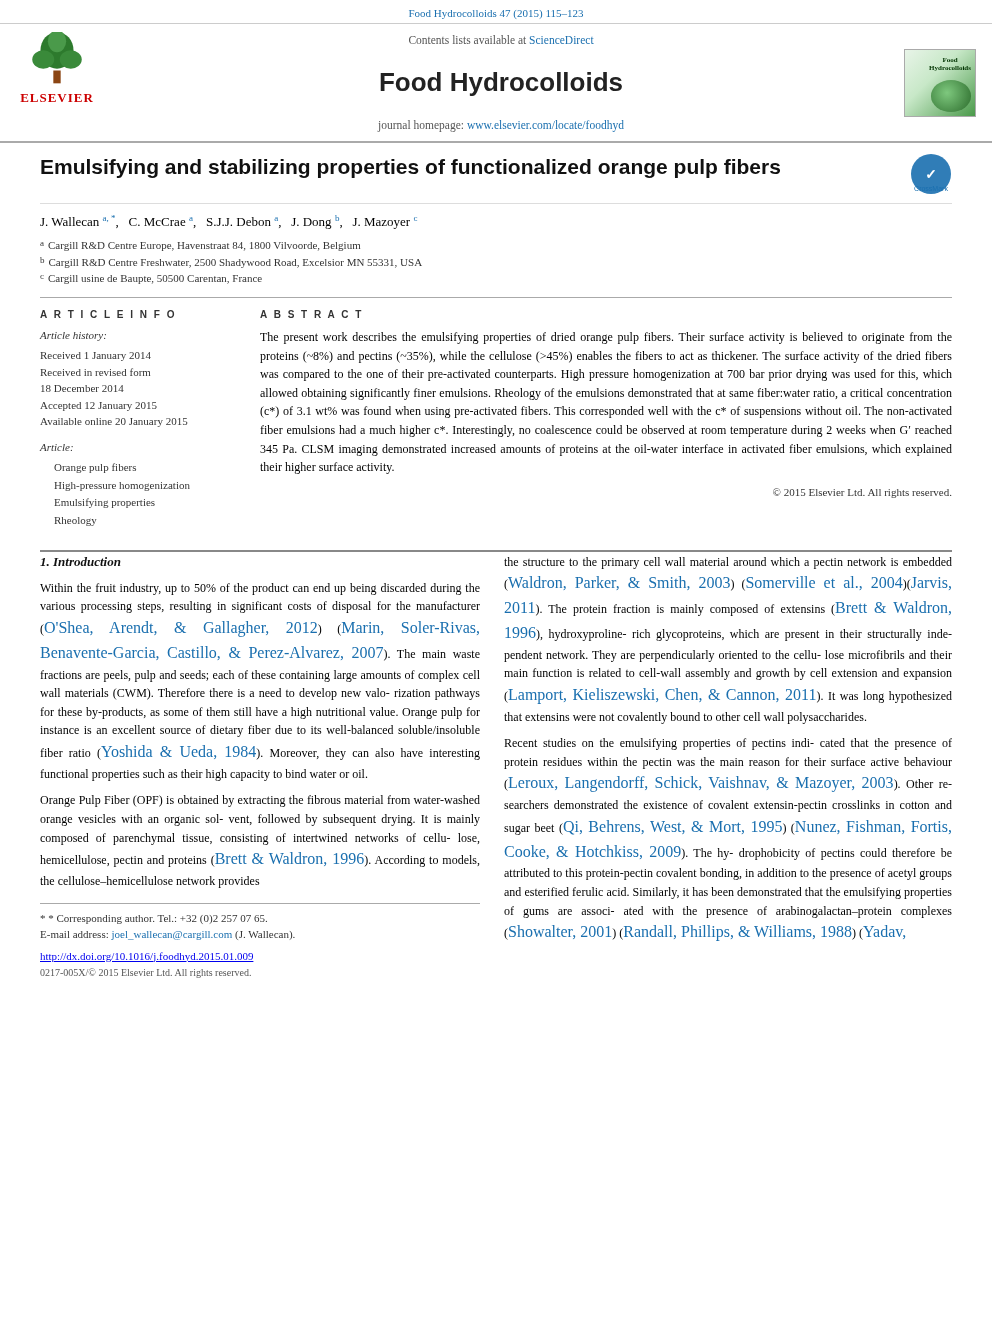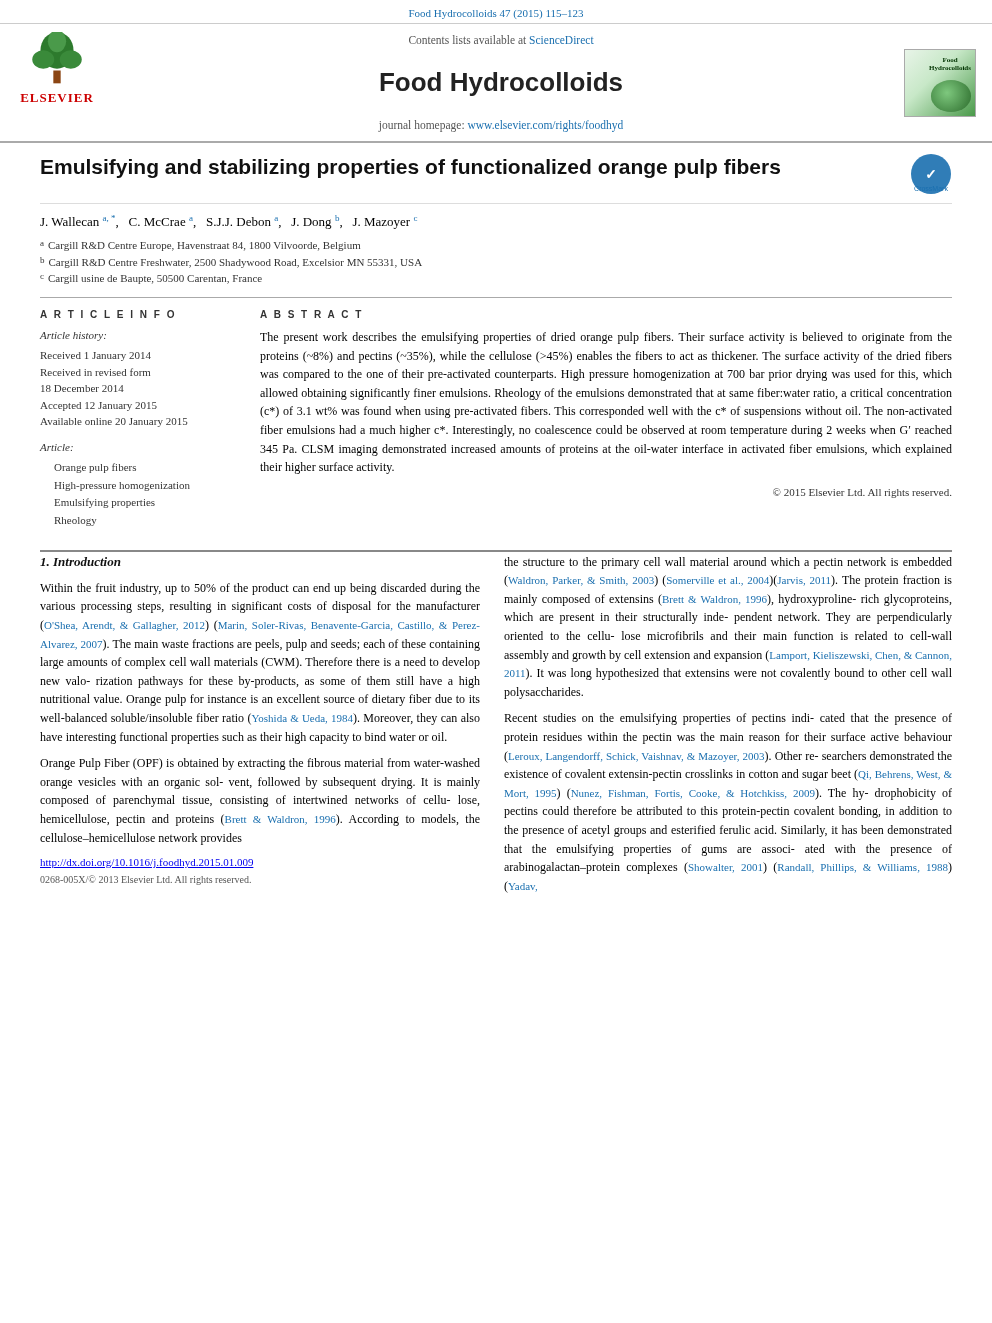--- a/index.html
+++ b/index.html
@@ -255,21 +255,21 @@
       margin-bottom: 8px;
     }
     .body-text {
       font-size: 12px;
       color: #000;
       line-height: 1.55;
       text-align: justify;
       margin-bottom: 8px;
     }
     .body-text a, .inline-ref { color: #1a6faf; text-decoration: none; }
-    .inline-ref { font-size: 11px; }
+    .inline-ref { font-size: 16px; }
 
     
     .footnote-section {
       border-top: 1px solid #aaa;
       margin-top: 12px;
       padding-top: 6px;
     }
     .footnote-item {
       font-size: 11px;
       color: #333;
@@ -311,21 +311,21 @@
     </div>
 
     <div class="banner-center">
       <div class="sciencedirect-line">
         <span>Contents lists available at</span>
         <a href="#">ScienceDirect</a>
       </div>
       <div class="journal-title-banner">Food Hydrocolloids</div>
       <div class="homepage-line">
         <span>journal homepage:</span>
-        <a href="#">www.elsevier.com/rights/foodhyd</a>
+        <a href="#">www.elsevier.com/locate/foodhyd</a>
       </div>
     </div>
 
     <div class="banner-logo-right">
       <div class="journal-cover-box">
         <div class="journal-cover-title">Food<br>Hydrocolloids</div>
         <div class="cover-circle"></div>
       </div>
     </div>
   </div>
@@ -429,25 +429,36 @@
 
         <div class="body-text">
           Orange Pulp Fiber (OPF) is obtained by extracting the fibrous
           material from water-washed orange vesicles with an organic sol-
           vent, followed by subsequent drying. It is mainly composed of
           parenchymal tissue, consisting of intertwined networks of cellu-
           lose, hemicellulose, pectin and proteins (<a href="#" class="inline-ref">Brett &amp; Waldron, 1996</a>).
           According to models, the cellulose–hemicellulose network provides
         </div>
 
+        <div class="footnote-section">
+          <div class="footnote-item">
+            <span>* </span>
+            <span>* Corresponding author. Tel.: +32 (0)2 257 07 65.</span>
+          </div>
+          <div class="footnote-item">
+            <span>E-mail address:</span>
+            <a href="#">joel_wallecan@cargill.com</a>
+            <span>(J. Wallecan).</span>
+          </div>
+        </div>
 
         <div class="doi-line">
           <a href="#">http://dx.doi.org/10.1016/j.foodhyd.2015.01.009</a>
         </div>
-        <div class="copyright-bottom">0268-005X/© 2013 Elsevier Ltd. All rights reserved.</div>
+        <div class="copyright-bottom">0217-005X/© 2015 Elsevier Ltd. All rights reserved.</div>
       </div>
 
       <div class="body-right">
         <div class="body-text">
           the structure to the primary cell wall material around which a
           pectin network is embedded (<a href="#" class="inline-ref">Waldron, Parker, &amp; Smith, 2003</a>)
           (<a href="#" class="inline-ref">Somerville et al., 2004</a>)(<a href="#" class="inline-ref">Jarvis, 2011</a>). The protein fraction is mainly
           composed of extensins (<a href="#" class="inline-ref">Brett &amp; Waldron, 1996</a>), hydroxyproline-
           rich glycoproteins, which are present in their structurally inde-
           pendent network. They are perpendicularly oriented to the cellu-

